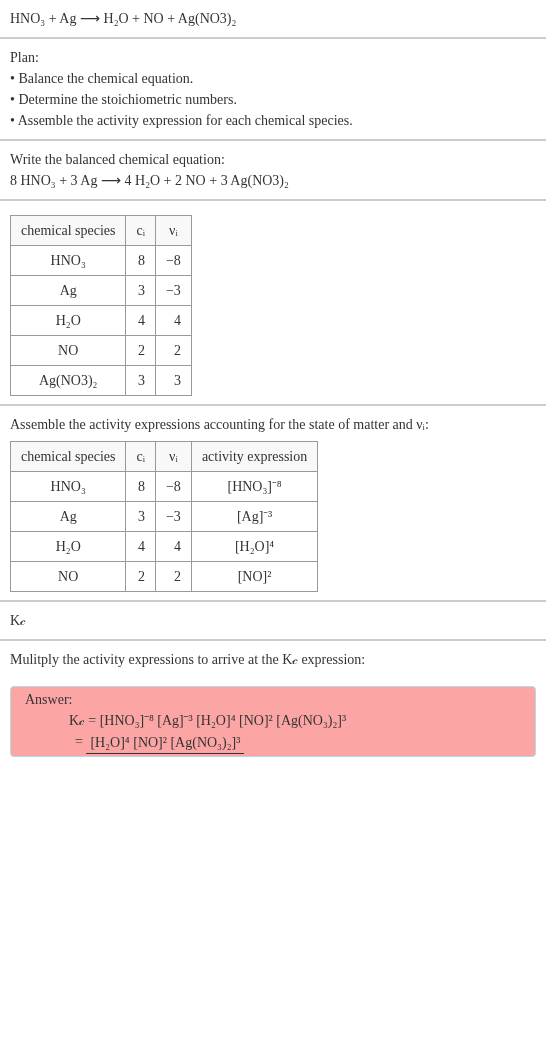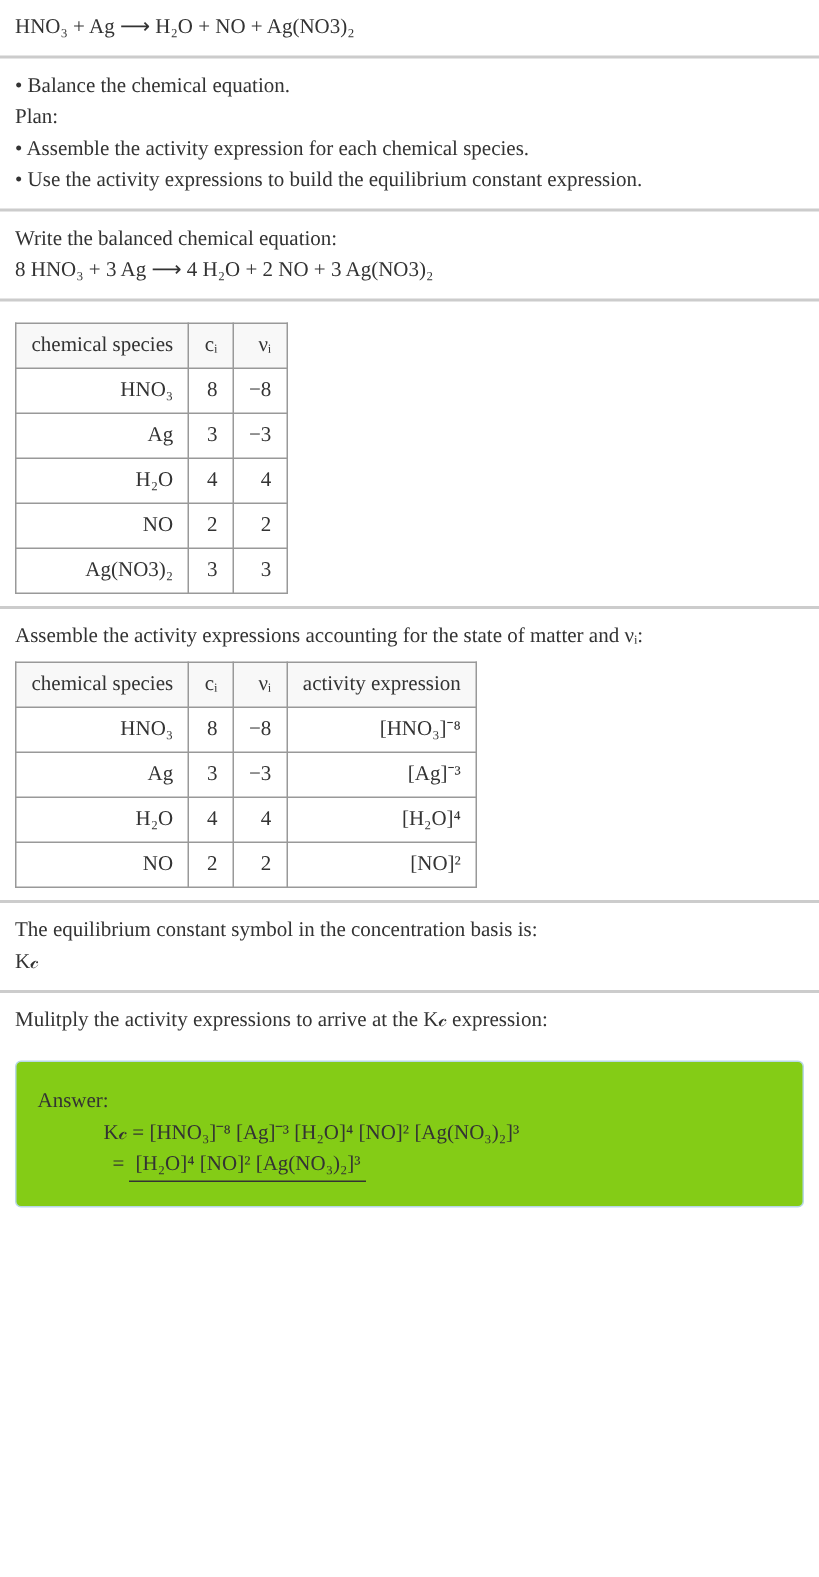--- a/index.html
+++ b/index.html
@@ -1,39 +1,39 @@
 <!DOCTYPE html>
 <html><head>
 <meta charset="utf-8">
 <style>
 body{margin:0;font-family:Georgia,serif;color:#333;font-size:14px;line-height:1.5;width:546px}
 .section{padding:8px 10px;border-bottom:2px solid #ccc}
 .section.noborder{border-bottom:none}
 table{border-collapse:collapse;margin-top:6px}
-td,th{border:1px solid #999;padding:4px 10px;text-align:right;font-weight:normal}
+td,th{border:1px solid #999;padding:4px 10px;text-align:center;font-weight:normal}
 th{background:#f8f8f8}
 td.r{text-align:right}
-.answer{background:#84cc16;border:1px solid #b8d8e8;border-radius:4px;padding:16px 14px;margin:8px 10px}
+.answer{background:#fca5a5;border:1px solid #b8d8e8;border-radius:4px;padding:2px 14px;margin:8px 10px}
 .indent{margin-left:44px}
 .frac{display:inline-block;text-align:right;vertical-align:middle}
 .frac .num{display:block;border-bottom:1px solid #333;padding:0 4px}
 .frac .den{display:block;padding:0 4px}
 </style>
 </head>
 <body>
 
 <div class="section">
   <div>HNO₃ + Ag ⟶ H₂O + NO + Ag(NO3)₂</div>
 </div>
 
 <div class="section">
+  <div>Plan:</div>
   <div>• Balance the chemical equation.</div>
-  <div>Plan:</div>
+  <div>• Determine the stoichiometric numbers.</div>
   <div>• Assemble the activity expression for each chemical species.</div>
-  <div>• Use the activity expressions to build the equilibrium constant expression.</div>
 </div>
 
 <div class="section">
   <div>Write the balanced chemical equation:</div>
   <div>8 HNO₃ + 3 Ag ⟶ 4 H₂O + 2 NO + 3 Ag(NO3)₂</div>
 </div>
 
 <div class="section">
   <table>
     <tbody>
@@ -103,21 +103,20 @@
           <td>NO</td>
           <td class="r">2</td>
           <td class="r">2</td>
           <td>[NO]²</td>
         </tr>
   </tbody>
     </table>
 </div>
 
 <div class="section">
-  <div>The equilibrium constant symbol in the concentration basis is:</div>
   <div style="">K𝒸</div>
 </div>
 
 <div class="section noborder">
   <div>Mulitply the activity expressions to arrive at the K𝒸 expression:</div>
 </div>
 
 <div class="answer">
   <div>Answer:</div>
   <div class="indent">K𝒸 = [HNO₃]⁻⁸ [Ag]⁻³ [H₂O]⁴ [NO]² [Ag(NO₃)₂]³</div>

